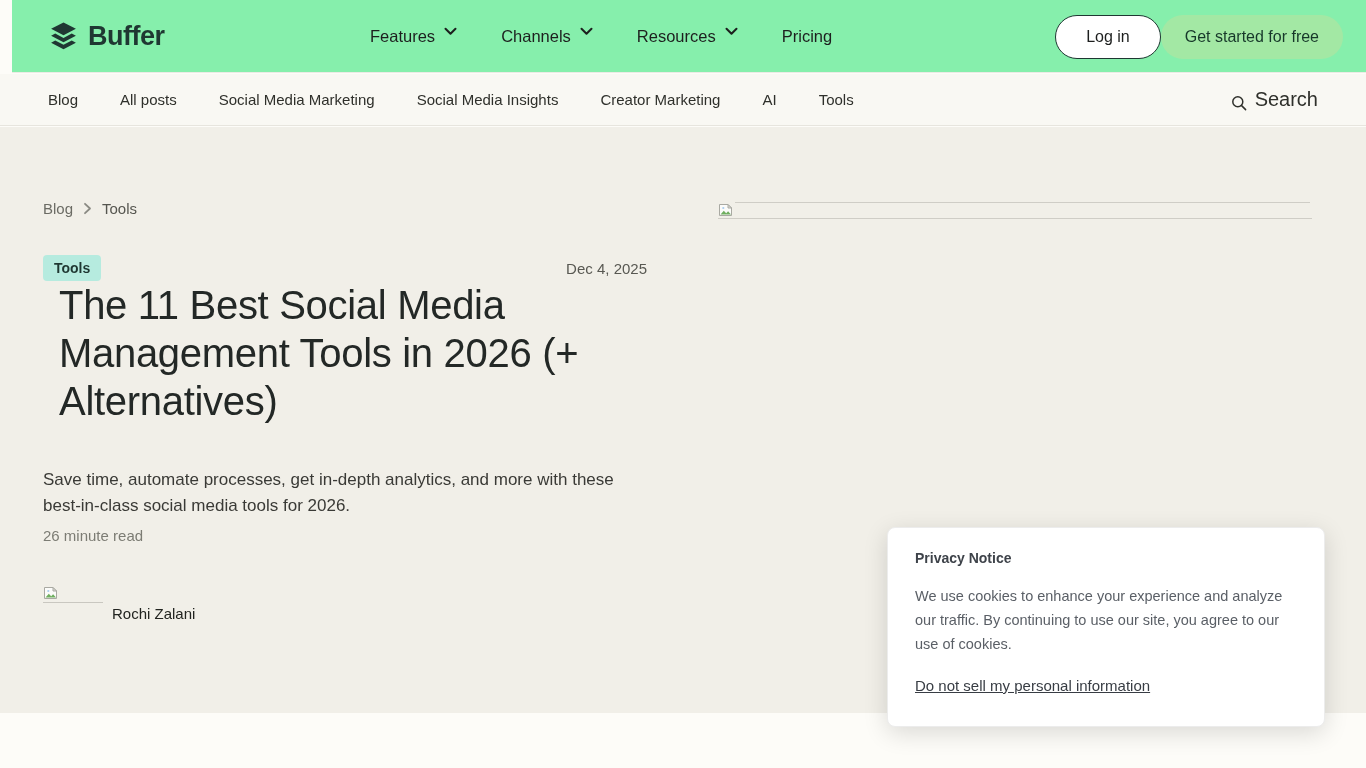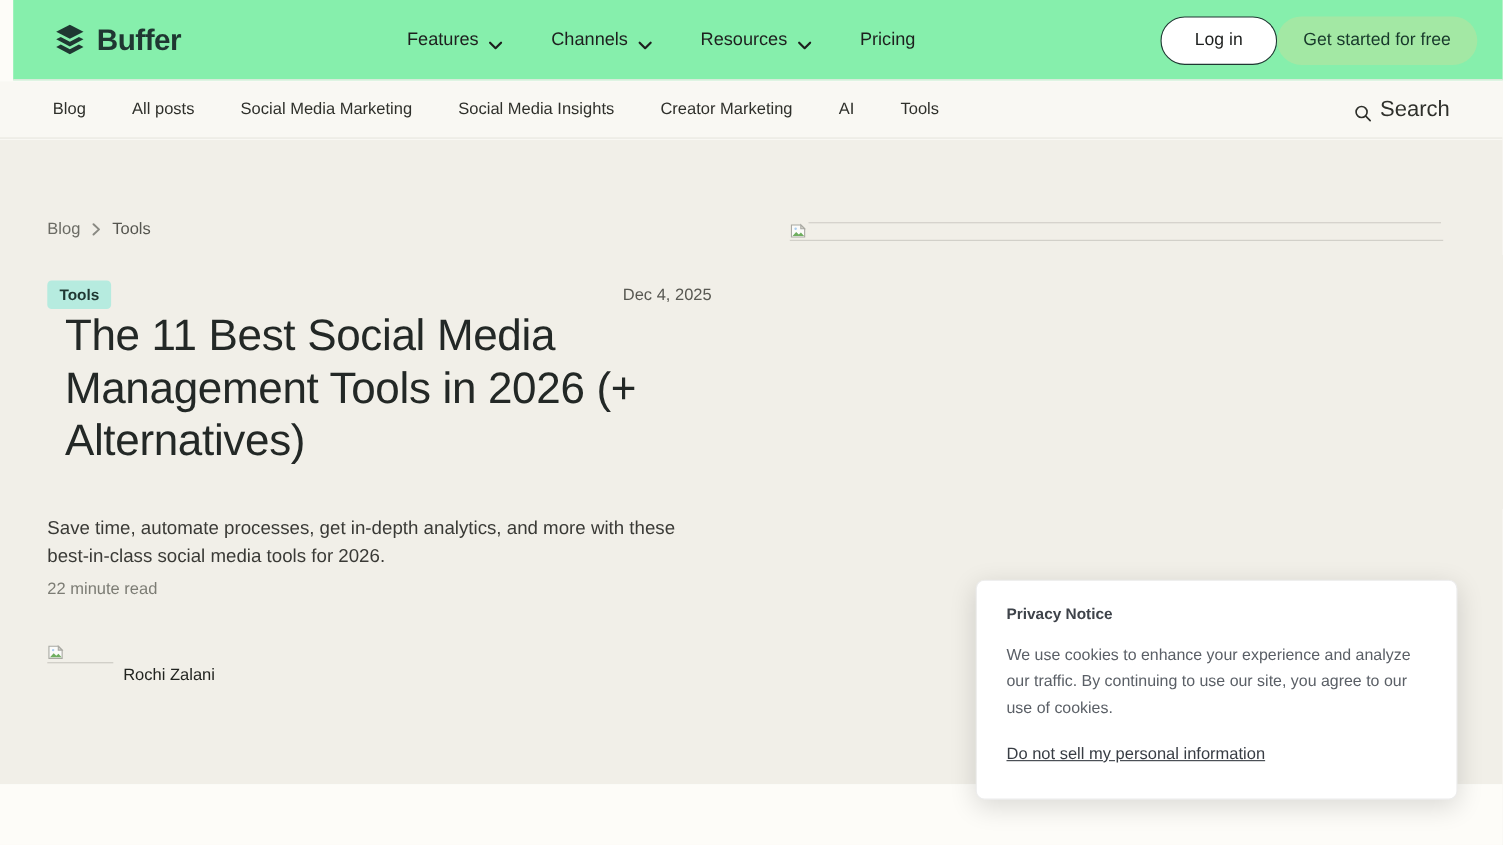--- a/index.html
+++ b/index.html
@@ -13,21 +13,21 @@
   }
 
   
   .header {
     position: absolute; top: 0; left: 12px; width: 1366px; height: 73px;
     background: #86efac; border-bottom: 1px solid #ecebe5; z-index: 5;
   }
   .logo { position: absolute; left: 36px; top: 0; height: 73px; display: flex; align-items: center; gap: 9px; cursor: pointer; }
   .logo-text { font-size: 27px; font-weight: 700; color: #1f3732; letter-spacing: -0.5px; }
   .main-nav { position: absolute; left: 358px; top: 0; height: 73px; display: flex; align-items: center; gap: 44px; }
-  .nav-item { display: flex; align-items: flex-end; gap: 9px; font-size: 16.5px; color: #1d1f1e; cursor: pointer; }
+  .nav-item { display: flex; align-items: flex-start; gap: 9px; font-size: 16.5px; color: #1d1f1e; cursor: pointer; }
   .header-actions { position: absolute; right: 35px; top: 0; height: 73px; display: flex; align-items: center; }
   .btn-login {
     height: 44px; padding: 0 30px; border-radius: 22px; background: #ffffff;
     border: 1px solid #1f3732; font-size: 16px; color: #1d1f1e;
     font-family: "Liberation Sans", sans-serif; cursor: pointer; display: flex; align-items: center;
   }
   .btn-cta {
     height: 44px; padding: 0 24px; border-radius: 22px; border: none;
     background: #a3e8a4; color: #17382a; font-size: 16px; font-weight: 500;
     font-family: "Liberation Sans", sans-serif; cursor: pointer; display: flex; align-items: center;
@@ -199,21 +199,21 @@
 
   <div class="badge-row">
     <span class="category-badge">Tools</span>
     <span class="post-date">Dec 4, 2025</span>
   </div>
 
   <h1 class="post-title">The 11 Best Social Media Management Tools in 2026 (+ Alternatives)</h1>
 
   <p class="post-subtitle">Save time, automate processes, get in-depth analytics, and more with these best-in-class social media tools for 2026.</p>
 
-  <div class="read-time">22 minute read</div>
+  <div class="read-time">26 minute read</div>
 
   <div class="author-row">
     <div class="avatar-broken">
       <span class="bi icon">
         <svg width="16" height="16" viewBox="0 0 16 16">
           <path d="M1.5 2.5 h8.5 l3.5 3.5 v7.5 h-12 Z" fill="#fbfbf9" stroke="#a9a9a2" stroke-width="1"></path>
           <path d="M10 2.5 l3.5 3.5 h-3.5 Z" fill="#dddcd5" stroke="#a9a9a2" stroke-width="1"></path>
           <path d="M2.5 12.6 l3.3 -3.8 2.4 2.4 1.9 -1.9 2.9 3.3 Z" fill="#6fae5f"></path>
           <circle cx="5.3" cy="6" r="1.1" fill="#a9cdef"></circle>
         </svg>

